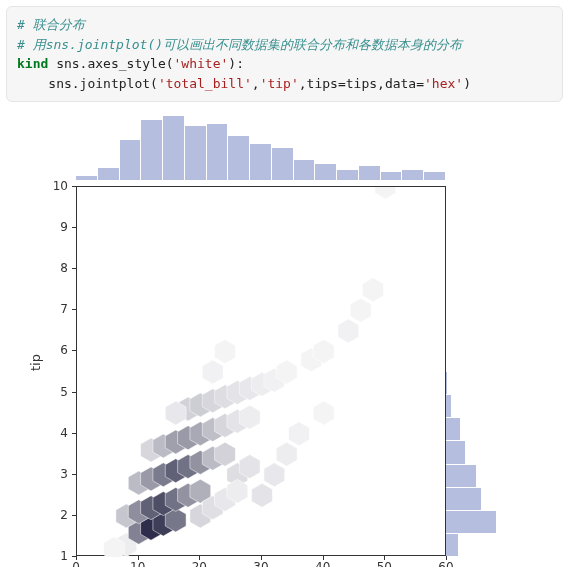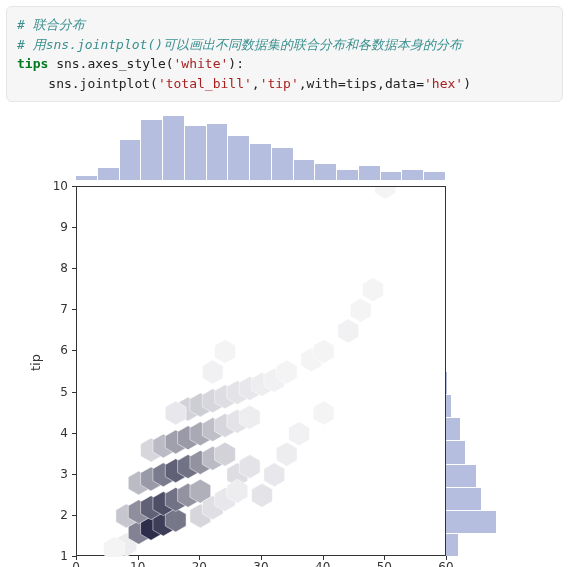--- a/index.html
+++ b/index.html
@@ -22,22 +22,22 @@
 .y-label { position: absolute; left: 22px; top: 263px; transform: rotate(-90deg) translateX(0); transform-origin: left top; font-size: 13px; color: #333; }
 svg.hex { display: block; }
 .tick-mark-x { position: absolute; width: 1px; height: 4px; background: #333; top: 448px; }
 .tick-mark-y { position: absolute; width: 4px; height: 1px; background: #333; left: 66px; }
 </style>
 </head>
 <body>
 
 <div class="code-block"><span class="c-comment"># 联合分布</span>
 <span class="c-comment"># 用sns.jointplot()可以画出不同数据集的联合分布和各数据本身的分布</span>
-<span class="c-kw">tips</span><span class="c-plain"> sns.axes_style(</span><span class="c-str">'white'</span><span class="c-plain">):</span>
-<span class="c-plain">    </span><span class="c-plain">sns.jointplot(</span><span class="c-str">'total_bill'</span><span class="c-plain">,</span><span class="c-str">'tip'</span><span class="c-plain">,with</span><span class="c-plain">=</span><span class="c-plain">tips,data</span><span class="c-plain">=</span><span class="c-str">'hex'</span><span class="c-plain">)</span></div>
+<span class="c-kw">kind</span><span class="c-plain"> sns.axes_style(</span><span class="c-str">'white'</span><span class="c-plain">):</span>
+<span class="c-plain">    </span><span class="c-plain">sns.jointplot(</span><span class="c-str">'total_bill'</span><span class="c-plain">,</span><span class="c-str">'tip'</span><span class="c-plain">,tips</span><span class="c-plain">=</span><span class="c-plain">tips,data</span><span class="c-plain">=</span><span class="c-str">'hex'</span><span class="c-plain">)</span></div>
 
 <div class="chart-wrap">
   <div class="top-hist" id="top-hist">
       <div style="width: 5.88235%; height: 6.25%;"></div>
       <div style="width: 5.88235%; height: 18.75%;"></div>
       <div style="width: 5.88235%; height: 62.5%;"></div>
       <div style="width: 5.88235%; height: 93.75%;"></div>
       <div style="width: 5.88235%; height: 100%;"></div>
       <div style="width: 5.88235%; height: 84.375%;"></div>
       <div style="width: 5.88235%; height: 87.5%;"></div>

